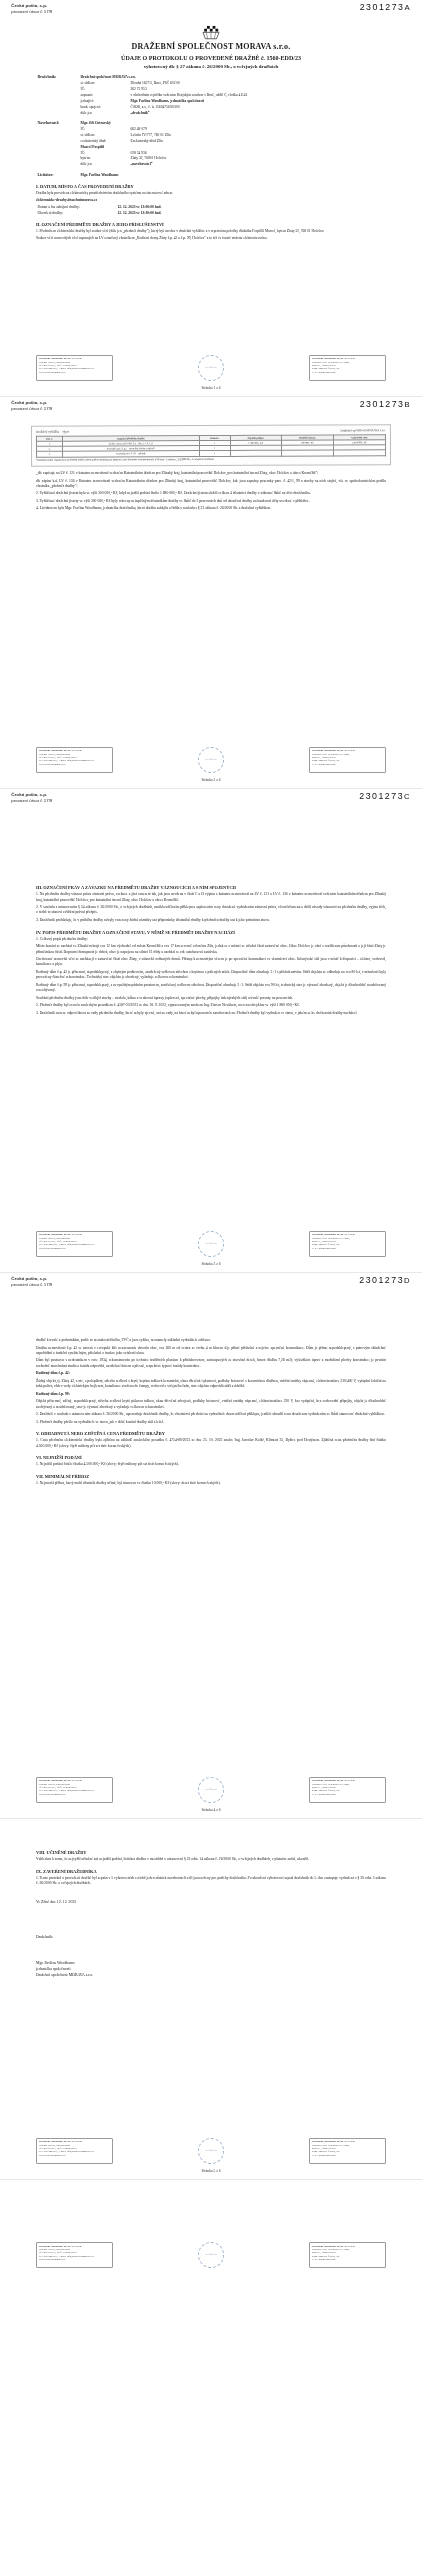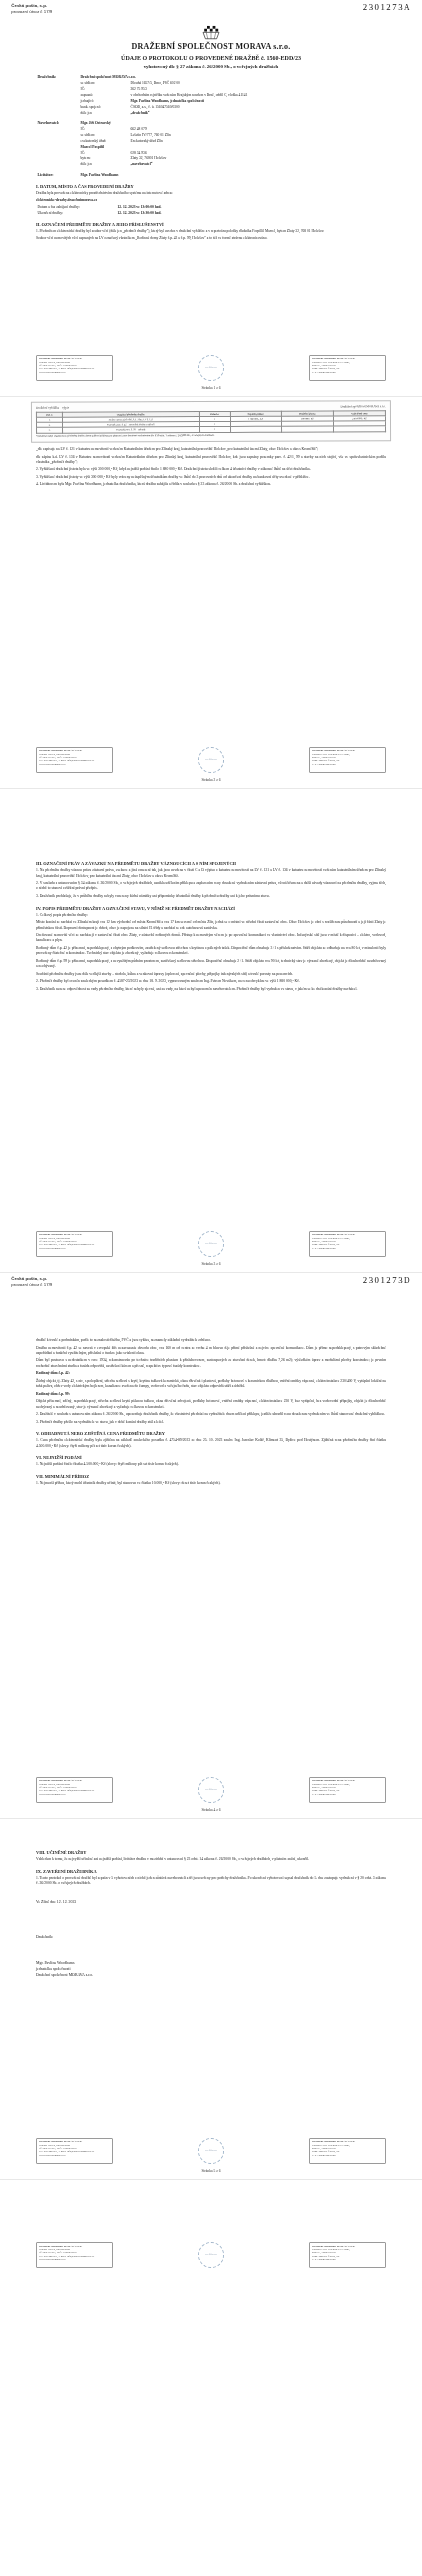--- a/index.html
+++ b/index.html
@@ -32,21 +32,21 @@
     box-sizing:border-box;
   }
   .stamp-left{
     position:absolute;left:11.3px;top:3.1px;
     font-family:"Liberation Sans", sans-serif;
     font-size:4.4px;line-height:5.7px;color:#2b2b2b;
   }
   .stamp-left b{font-weight:bold;}
   .barcode{
     position:absolute;right:12.4px;top:2.1px;
-    font-family:Liberation Serif, serif;
+    font-family:Liberation Sans, sans-serif;
     font-size:8.8px;letter-spacing:1.5px;color:#111;
   }
   .barcode .suffix{font-size:7.7px;letter-spacing:0;}
 
   .body{
     padding:0 36px;
     box-sizing:border-box;
   }
   .b{font-weight:bold;}
 
@@ -282,20 +282,29 @@
       <div style="white-space:pre-line">zapsaná v OR vedeném KS v Brně,
 oddíl C, vložka 41141
 bank. spojení: ČSOB, a.s.
 č. ú. 156047560/0300</div>
     </div>
   </div>
   <div class="footer">Stránka 1 z 6</div>
 </div>
 
 <div class="page p2">
+  <div class="scanhdr">
+    <div class="stamp-left">
+      <b>Česká pošta, s.p.</b><br>
+      <span>provozní útvar č 17/9</span>
+    </div>
+    <div class="barcode">
+      <span>2301273</span><span class="suffix">B</span>
+    </div>
+  </div>
 
   <div class="inner-scan">
     <div class="mini-hdr">
       <span>Dražební vyhláška – výpis</span>
       <span>Dražební společnost MORAVA s.r.o.</span>
     </div>
     <table>
       <tbody>
           <tr>
         <th>Poř. č.</th>
@@ -356,20 +365,29 @@
       <div style="white-space:pre-line">zapsaná v OR vedeném KS v Brně,
 oddíl C, vložka 41141
 bank. spojení: ČSOB, a.s.
 č. ú. 156047560/0300</div>
     </div>
   </div>
   <div class="footer">Stránka 2 z 6</div>
 </div>
 
 <div class="page p3">
+  <div class="scanhdr">
+    <div class="stamp-left">
+      <b>Česká pošta, s.p.</b><br>
+      <span>provozní útvar č 17/9</span>
+    </div>
+    <div class="barcode">
+      <span>2301273</span><span class="suffix">C</span>
+    </div>
+  </div>
 
   <div class="body" style="margin-top:72px">
     <div class="sect">III.   OZNAČENÍ PRÁV A ZÁVAZKŮ NA PŘEDMĚTU DRAŽBY VÁZNOUCÍCH A S NÍM SPOJENÝCH</div>
     <p class="t2">1. Na předmětu dražby váznou práva zástavní práva, exekuce a jiná omezení tak, jak jsou uvedena v části C a D výpisu z katastru nemovitostí na LV č. 121 a LV č. 136 v katastru nemovitostí vedeném katastrálním úřadem pro Zlínský kraj, katastrální pracoviště Holešov, pro katastrální území Zlaty, obec Holešov a okres Kroměříž.</p>
     <p class="t2">2. V souladu s ustanovením § 34 zákona č. 26/2000 Sb., o veřejných dražbách, zanikla udělením příklepu a zaplacením ceny dosažené vydražením zástavní práva, věcná břemena a další závady váznoucí na předmětu dražby, vyjma těch, o nichž to stanoví zvláštní právní předpis.</p>
     <p class="t2">3. Dražebník prohlašuje, že v průběhu dražby nebyly vzneseny žádné námitky ani připomínky účastníků dražby k předmětu dražby ani k jeho právnímu stavu.</p>
 
     <div class="sect">IV.   POPIS PŘEDMĚTU DRAŽBY A OZNAČENÍ STAVU, V NĚMŽ SE PŘEDMĚT DRAŽBY NACHÁZÍ</div>
     <p class="t2">1. Celkový popis předmětu dražby:</p>
     <p class="t2">Místo konání se nachází ve Zlínském kraji cca 12 km východně od města Kroměříž a cca 17 km severně od města Zlín, jedná se o místní ve střední části zastavěné obce. Obec Holešov je obcí s rozšířenou působností a její části Zlaty je příměstskou částí. Dopravní dostupnost je dobrá, obec je napojena na silnici II. třídy a nachází se zde autobusová zastávka.</p>

